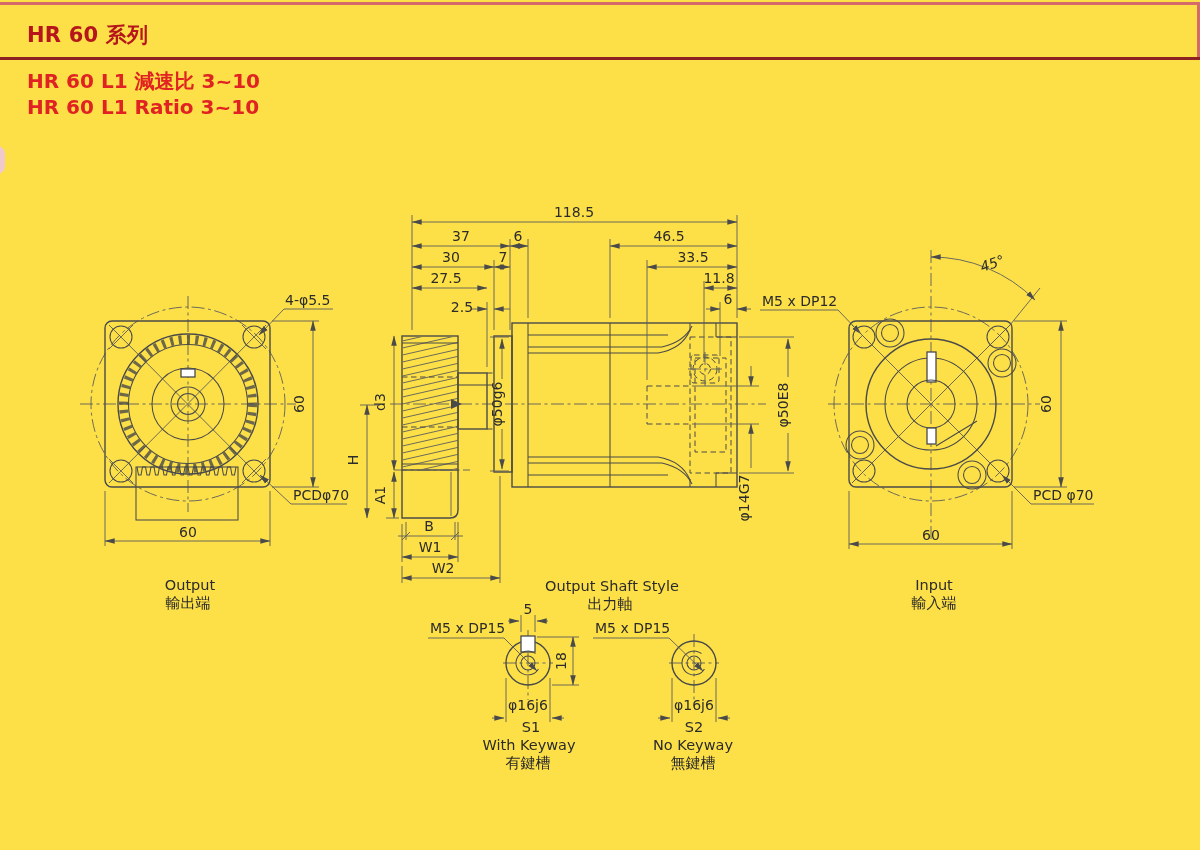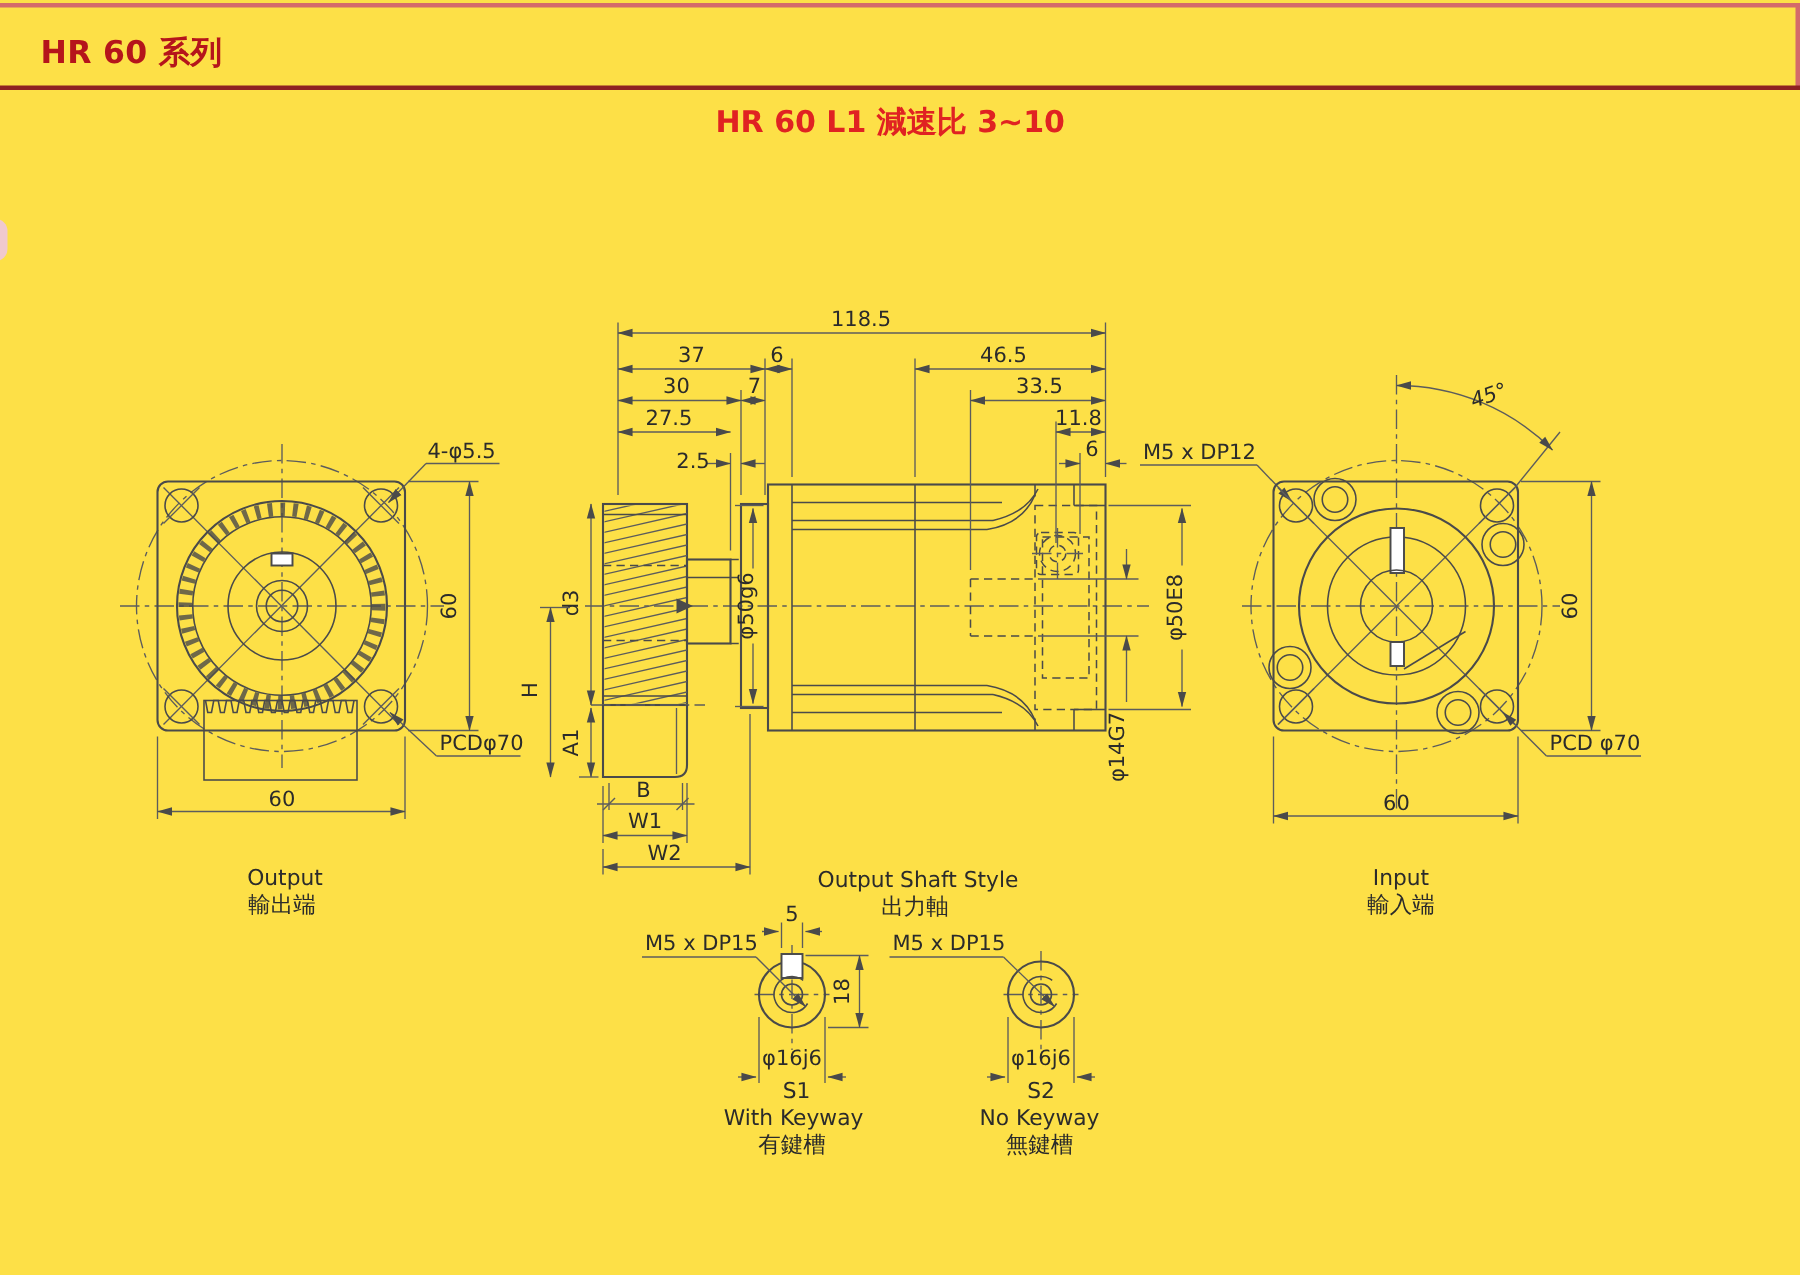--- a/index.html
+++ b/index.html
@@ -4,21 +4,21 @@
 <style>
   html,body{margin:0;padding:0;background:#ffffff;}
   .page{position:relative;width:1200px;height:850px;background:#fde047;overflow:hidden;
         font-family:"DejaVu Sans","Liberation Sans",sans-serif;}
   .top-border{position:absolute;left:0;top:2px;width:1200px;height:3px;background:#d46a6a;}
   .right-border{position:absolute;right:0;top:2px;width:3px;height:56px;background:#d46a6a;}
   .edge-blob{position:absolute;left:-3px;top:146px;width:8px;height:28px;background:#f0c9ce;border-radius:0 8px 8px 0;}
   .hdr-row{position:absolute;left:27px;right:40px;top:21px;display:flex;justify-content:space-between;}
   .hdr-title{font-size:21px;font-weight:700;color:#b5151b;letter-spacing:.2px;}
   .divider{position:absolute;left:0;top:57px;width:1200px;height:3px;background:#8e2122;}
-  .sub-row{position:absolute;left:27px;right:40px;top:68px;display:flex;justify-content:center;}
+  .sub-row{position:absolute;left:27px;right:40px;top:68px;display:flex;justify-content:flex-end;flex-direction:column;}
   .sub-title{font-size:20px;font-weight:700;color:#e02222;}
   svg{position:absolute;left:0;top:0;}
   svg text{font-family:"DejaVu Sans","Liberation Sans",sans-serif;fill:#2b2b2b;font-size:14px;}
   .ol{fill:none;stroke:#4a4a4a;stroke-width:1.4;}
   .md{fill:none;stroke:#4a4a4a;stroke-width:1.05;}
   .th{fill:none;stroke:#5c5c5c;stroke-width:0.9;}
   .cl{fill:none;stroke:#5c5c5c;stroke-width:0.9;stroke-dasharray:13 3.5 3 3.5;}
   .hdn{fill:none;stroke:#4a4a4a;stroke-width:1;stroke-dasharray:5.5 3.5;}
   .wfill{fill:#ffffff;stroke:#4a4a4a;stroke-width:1.3;}
   .teethring{fill:none;stroke:#4a4a4a;stroke-width:9;stroke-dasharray:3.1 5.3;opacity:.8;}
@@ -34,20 +34,21 @@
   <div class="top-border"></div>
   <div class="right-border"></div>
   <div class="edge-blob"></div>
 
   <div class="hdr-row">
     <span class="hdr-title">HR 60 系列</span>
   </div>
   <div class="divider"></div>
   <div class="sub-row">
     <span class="sub-title">HR 60 L1 減速比 3~10</span>
+    <span class="sub-title">HR 60 L1 Ratio 3~10</span>
   </div>
 
   <svg width="1200" height="850" viewBox="0 0 1200 850">
     <defs>
       <marker id="ar" viewBox="0 0 12 8" refX="11.5" refY="4" markerWidth="11.5" markerHeight="7.5" orient="auto-start-reverse">
         <path d="M12,4 L0,0.7 L0,7.3 Z" fill="#4a4a4a"></path>
       </marker>
       <clipPath id="gclip">
           <rect x="403" y="337" width="55" height="132"></rect>
         </clipPath>

